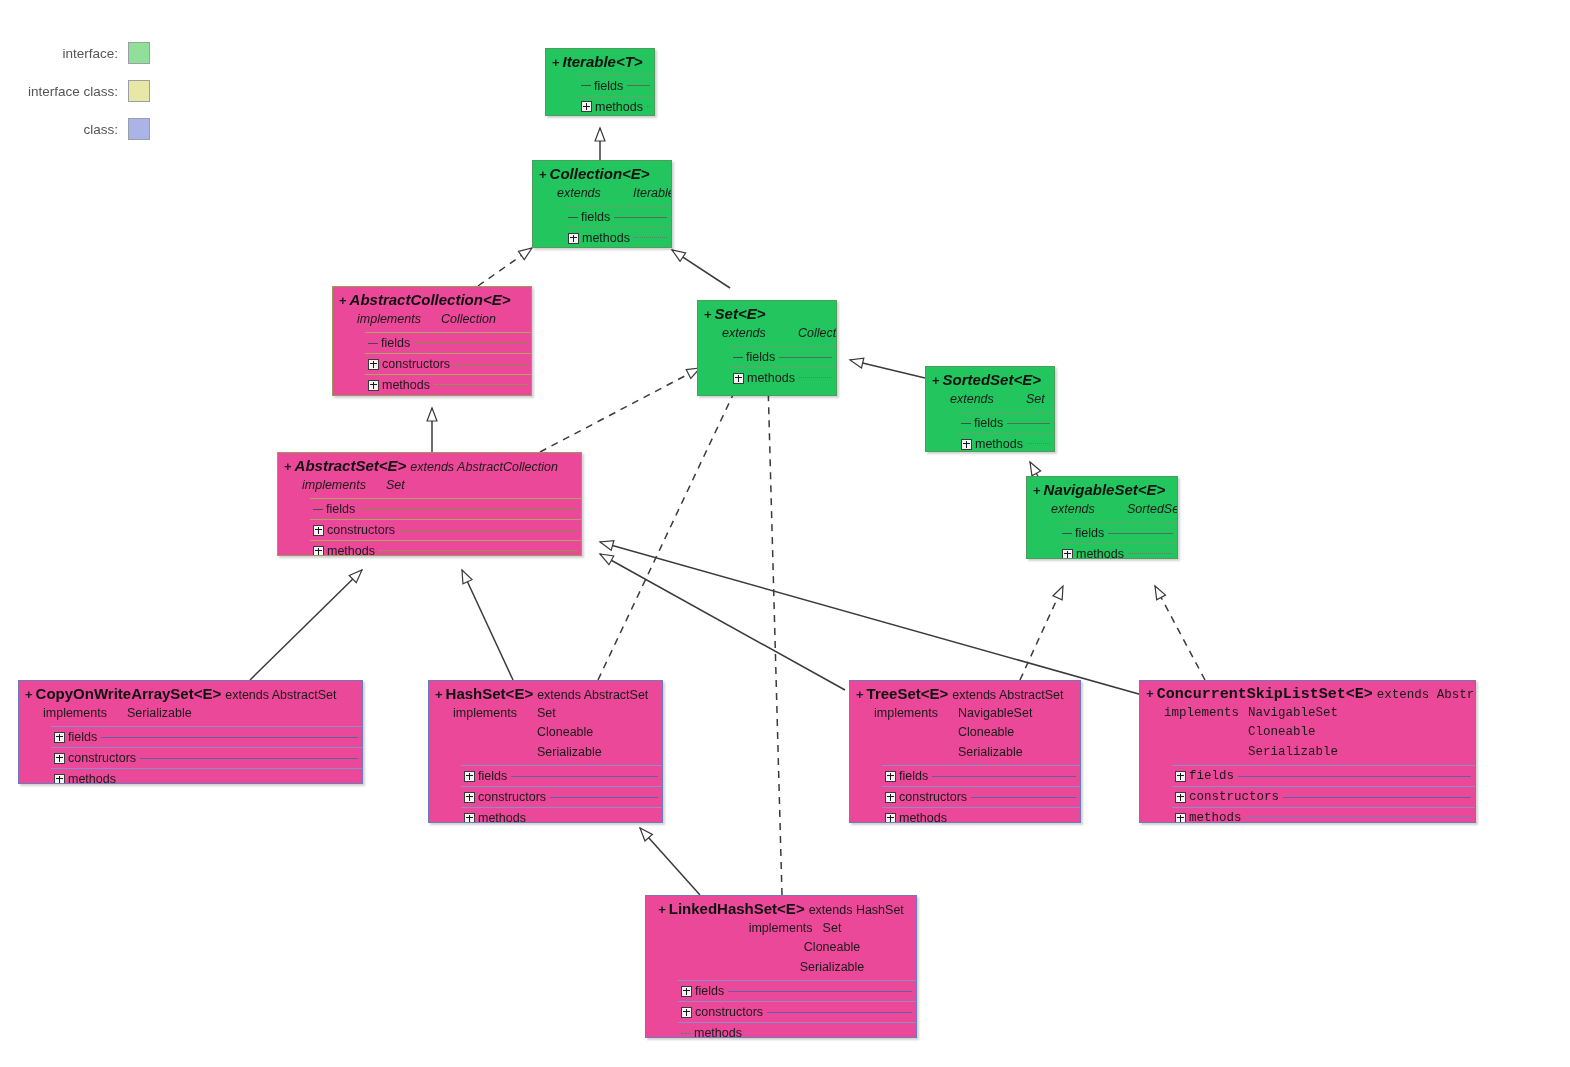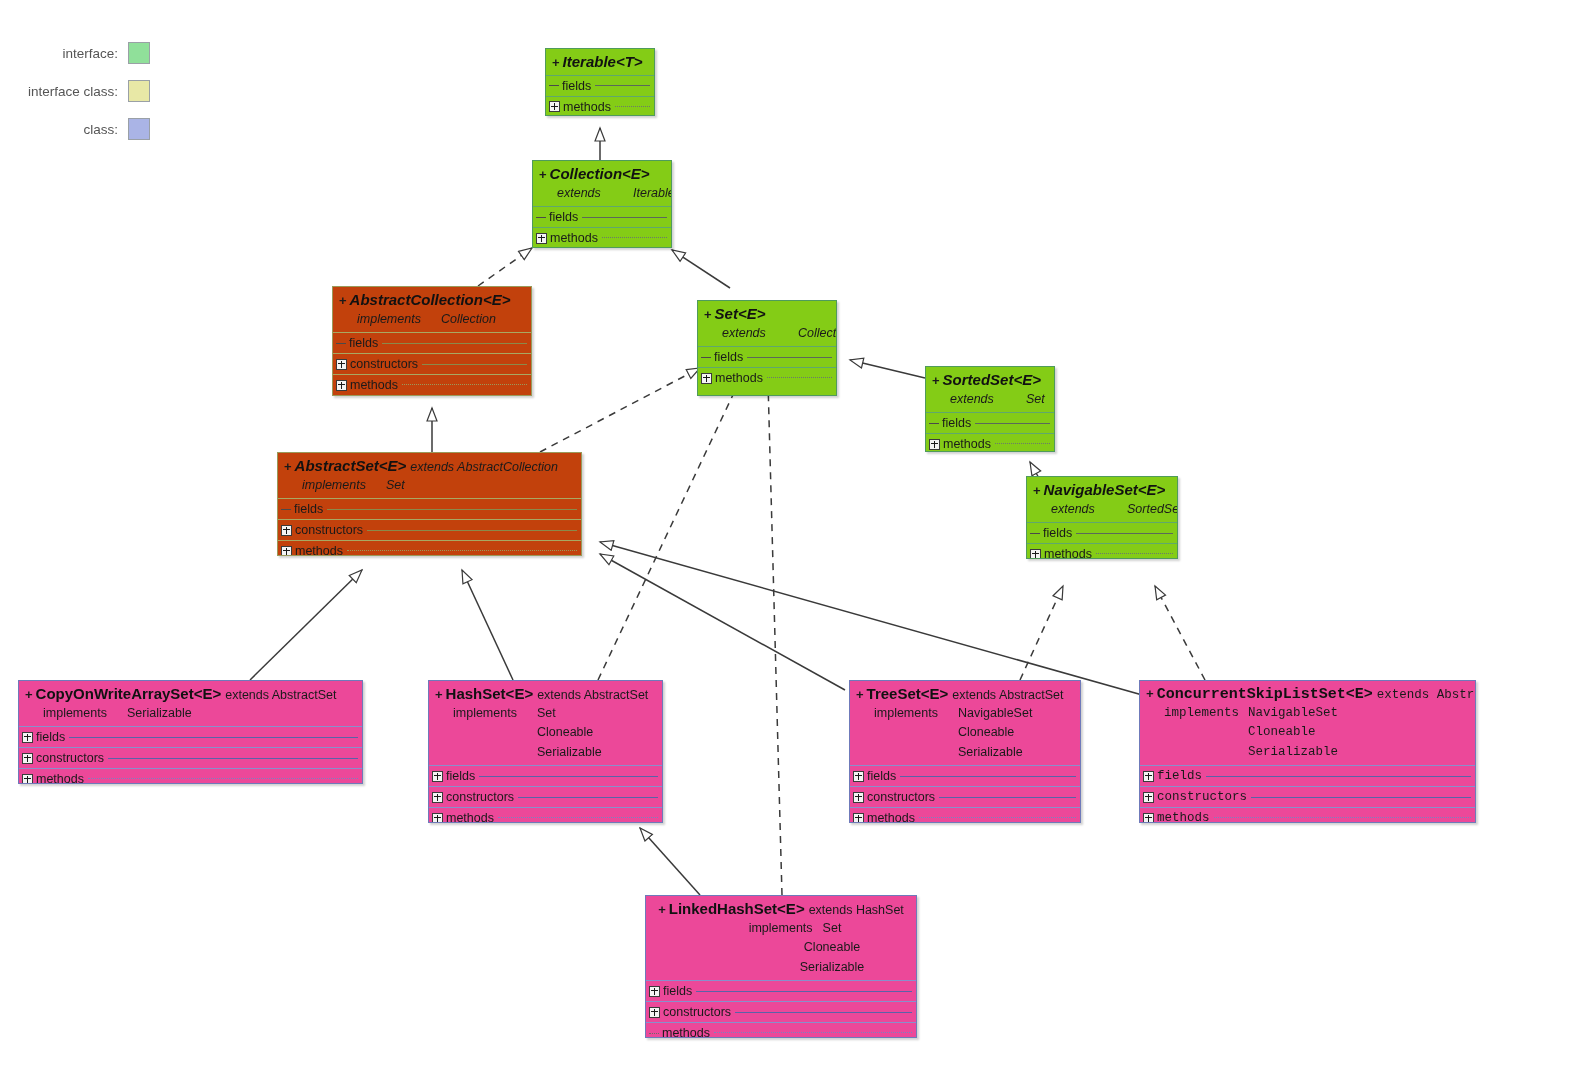--- a/index.html
+++ b/index.html
@@ -50,22 +50,22 @@
   }
 
   
   .uml {
     position: absolute;
     box-sizing: border-box;
     border: 1px solid #6f7a6f;
     box-shadow: 2px 2px 2px rgba(0,0,0,0.18);
     overflow: hidden;
   }
-  .uml.interface  { background: #84cc16; border-color: #4f9b5c; }
-  .uml.abstract   { background: #c2410c; border-color: #9a9a5a; }
+  .uml.interface  { background: #22c55e; border-color: #4f9b5c; }
+  .uml.abstract   { background: #ec4899; border-color: #9a9a5a; }
   .uml.klass      { background: #ec4899; border-color: #6f7aba; }
 
   .uml-header {
     padding: 4px 6px 3px 6px;
   }
   .uml-titleline {
     white-space: nowrap;
     line-height: 1.18;
   }
   .plus-vis {
@@ -107,20 +107,21 @@
   
   .compart {
     display: flex;
     align-items: center;
     height: 20px;
     padding-left: 3px;
     position: relative;
   }
   .compart-sep {
     border-top: 1px solid;
+    margin-left: 32px;
   }
   .uml.interface .compart-sep { border-top-color: #5fa86c; }
   .uml.abstract  .compart-sep { border-top-color: #a8a862; }
   .uml.klass     .compart-sep { border-top-color: #8890cc; }
 
   .toggle {
     width: 9px; height: 9px;
     border: 1px solid #3a3a3a;
     background: #f4f4f4;
     position: relative;

